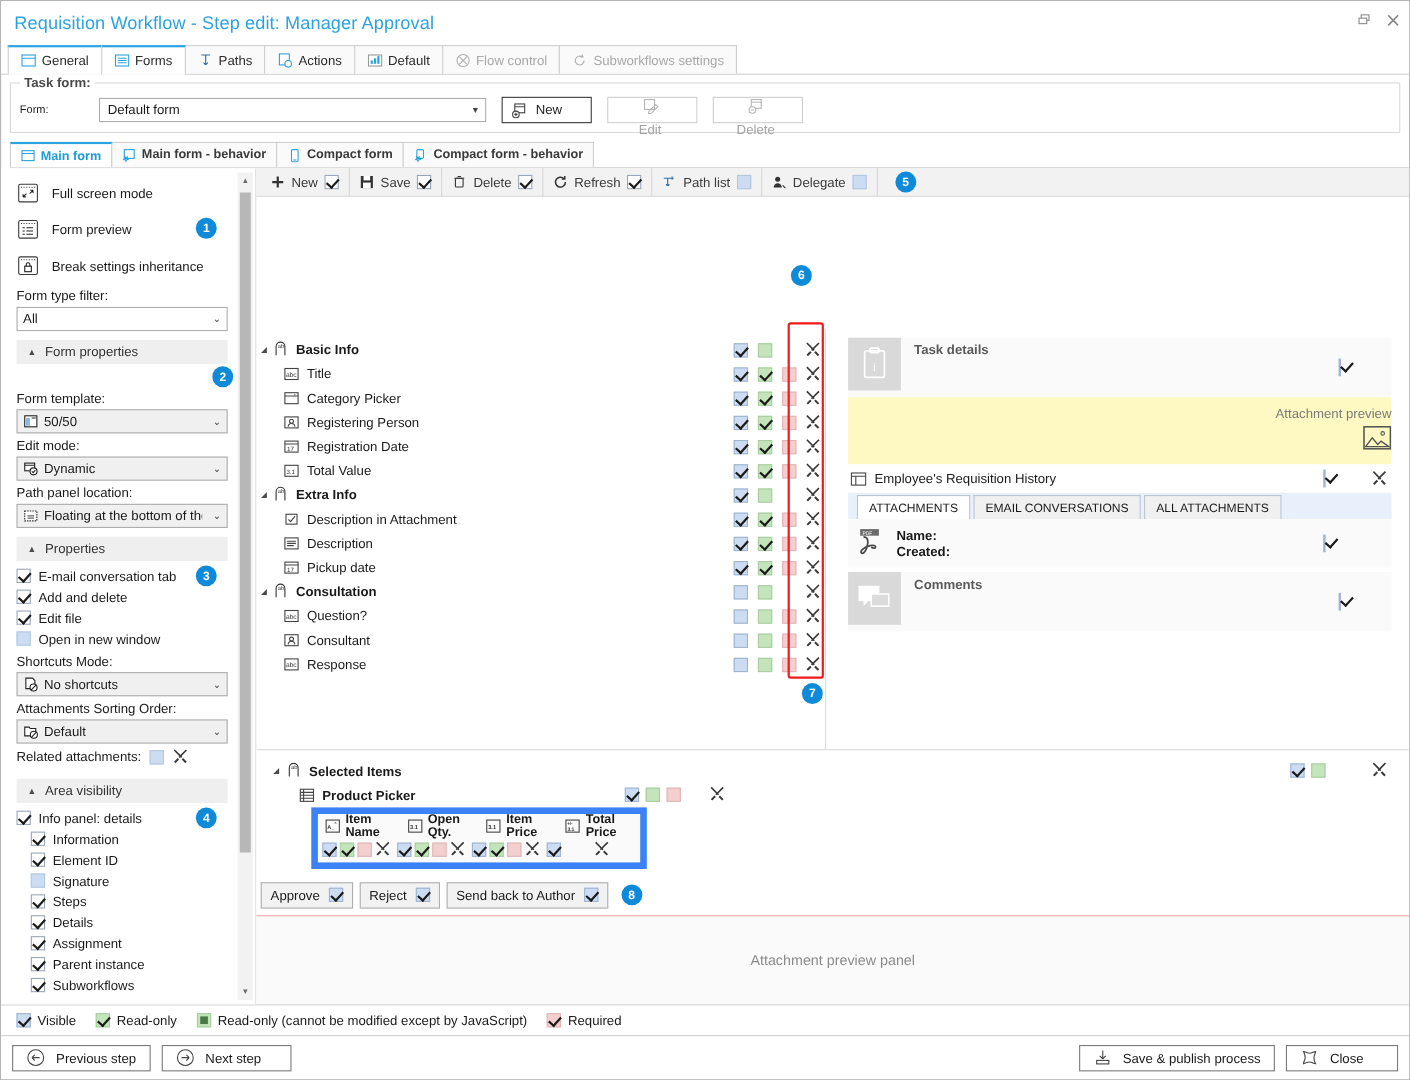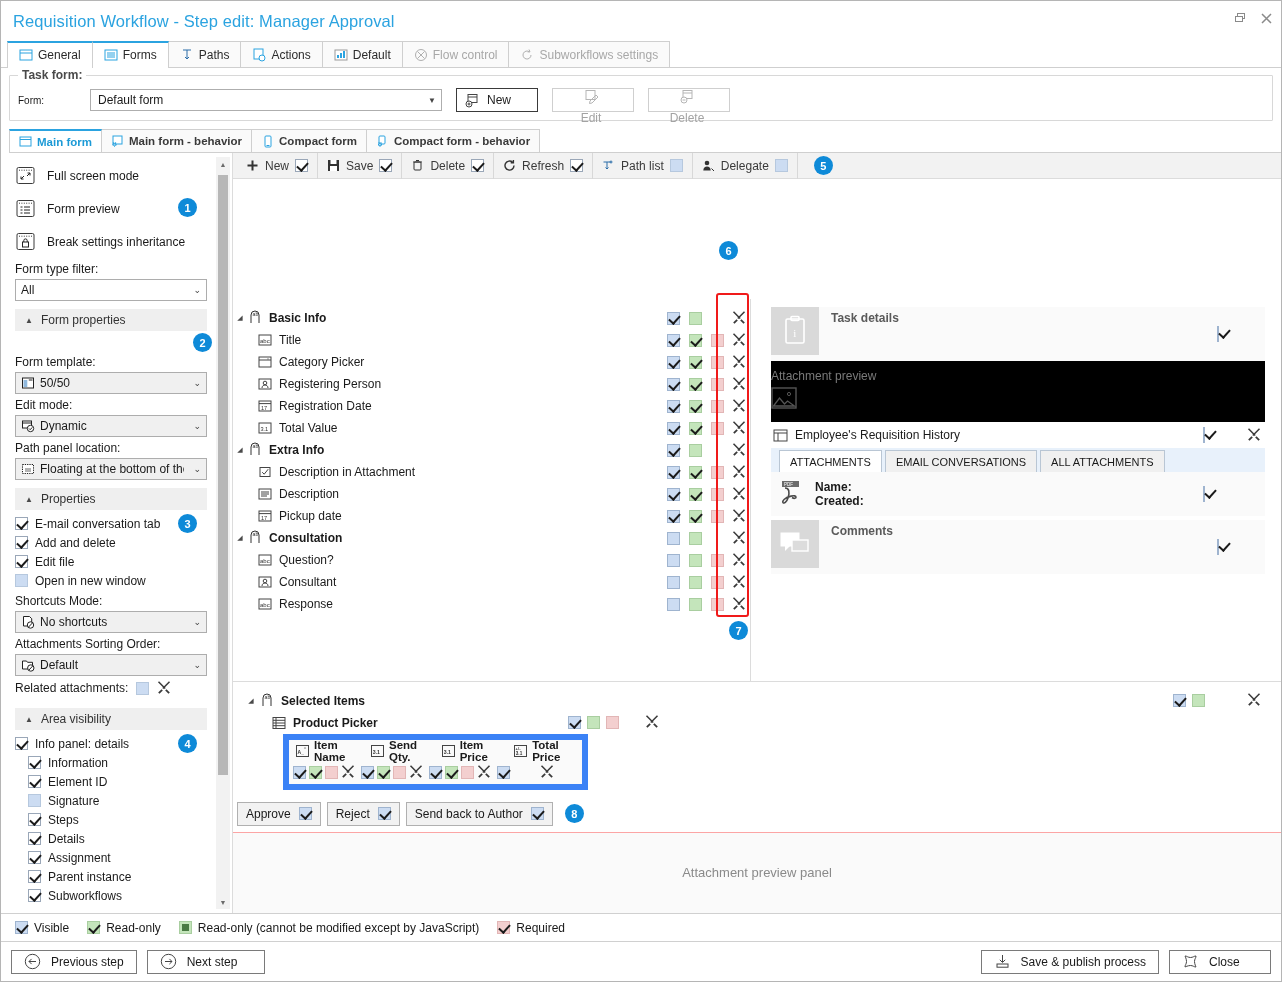--- a/index.html
+++ b/index.html
@@ -176,21 +176,21 @@
   .redbox {
     position:absolute; border:2px solid #f01a1a; border-radius:3px; pointer-events:none;
   }
 
   
   .detailcol { flex:1 1 auto; min-width:0; padding:8px 16px 0 20px; }
   .dhead { display:flex; align-items:flex-start; height:54px; background:#fafafa; position:relative; }
   .dhead .thumb { width:48px; height:48px; background:#d9d9d9; display:flex; align-items:center; justify-content:center; flex:0 0 48px;}
   .dhead .ttl { font-weight:bold; color:#5a5a5a; font-size:12px; padding:4px 0 0 12px; }
   .dhead .cbpos { position:absolute; right:46px; top:20px; }
-  .attprev { background:#000000; text-align:left; padding:8px 0 10px 0; }
+  .attprev { background:#fef9c3; text-align:right; padding:8px 0 10px 0; }
   .attprev .lbl { color:#7a7a7a; font-size:12px; }
   .attprev .imgicon { margin-top:4px; }
   .drow { display:flex; align-items:center; height:26px; position:relative; padding-left:2px; }
   .drow .ic { width:15px; height:15px; flex:0 0 15px; margin-right:7px; }
   .drow .nm { font-size:12px; }
   .tabbar { background:#e8f1fb; display:flex; align-items:flex-end; height:24px; padding-left:8px; }
   .ttab { height:22px; border:1px solid #b9c6d4; border-bottom:none; background:#f0f0f0;
           display:flex; align-items:center; padding:0 10px; font-size:11px; color:#1a1a1a; margin-right:3px; }
   .ttab.active { background:#fff; }
   .attrow { background:#fafafa; display:flex; align-items:center; height:44px; padding-left:8px; position:relative; }
@@ -1244,21 +1244,21 @@
                 </span>
                 <span>Item Name</span>
               </div>
               <div class="ppcol">
                 <span class="ic">
                   <svg width="15" height="14" viewBox="0 0 15 14">
                       <rect x="1.5" y="1.5" width="12" height="11" fill="none" stroke="#444"></rect>
                       <text x="2.8" y="10" font-size="5.2" fill="#333" font-family="sans-serif">3.1</text>
                     </svg>
                 </span>
-                <span>Send Qty.</span>
+                <span>Open Qty.</span>
               </div>
               <div class="ppcol">
                 <span class="ic">
                   <svg width="15" height="14" viewBox="0 0 15 14">
                       <rect x="1.5" y="1.5" width="12" height="11" fill="none" stroke="#444"></rect>
                       <text x="2.8" y="10" font-size="5.2" fill="#333" font-family="sans-serif">3.1</text>
                     </svg>
                 </span>
                 <span>Item Price</span>
               </div>

